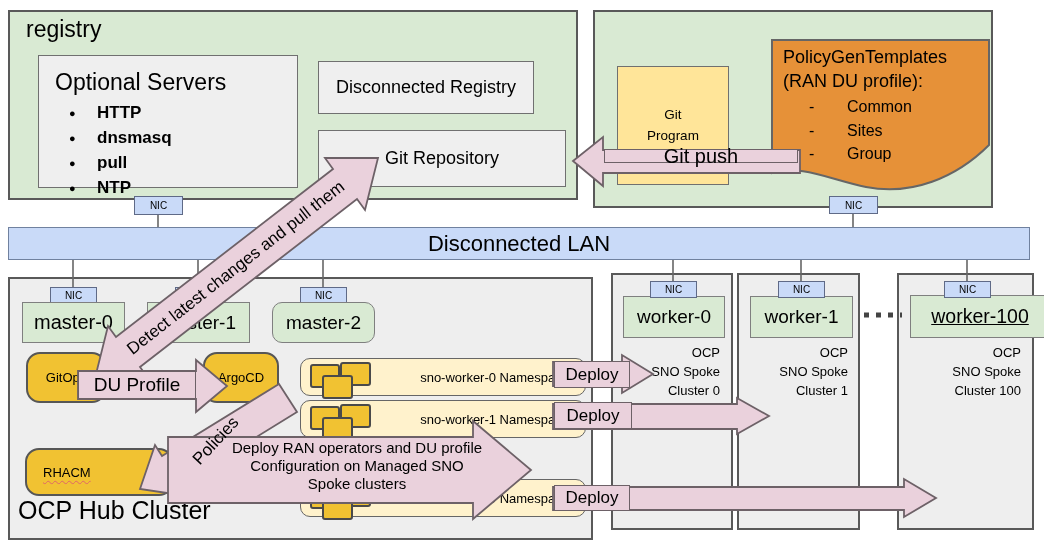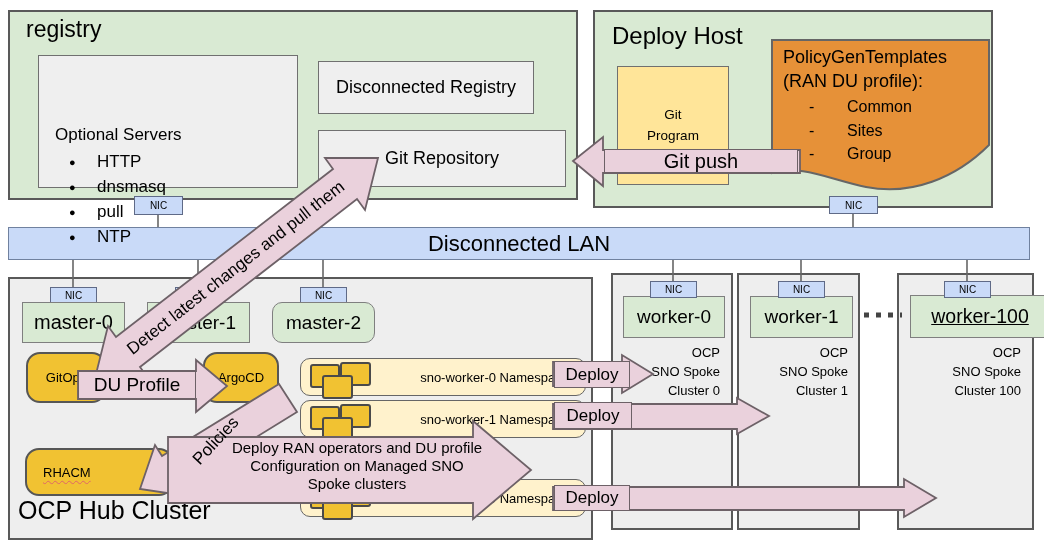--- a/index.html
+++ b/index.html
@@ -16,21 +16,21 @@
   .gold{border:2px solid #565656;background:#f1c232;border-radius:14px;display:flex;align-items:center;font-size:13px;}
   .ns{border:1.5px solid #666;background:#fff2cc;border-radius:10px;}
   .ns .nstxt{position:absolute;right:16px;top:0;height:100%;display:flex;align-items:center;font-size:13px;}
   .cube{position:absolute;background:#f1c232;border:2px solid #4a4a4a;border-radius:3px;width:27px;height:20px;}
   .title{font-weight:400;}
   .ctr{display:flex;align-items:center;justify-content:center;text-align:center;}
   svg{position:absolute;left:0;top:0;}
   .plabel{background:#ead1dc;border:1.5px solid #6d6167;display:flex;align-items:center;justify-content:center;z-index:9;}
   .rot{white-space:nowrap;z-index:9;}
   ul.srv{margin:4px 0 0 0;padding:0;list-style:none;}
-  ul.srv li{position:relative;padding-left:58px;font-size:17px;line-height:25px;}
+  ul.srv li{position:relative;padding-left:58px;font-size:17px;line-height:25px;font-weight:bold;}
   ul.srv li::before{content:"●";position:absolute;left:30px;font-size:11px;top:1px;}
   ul.pgt{margin:2px 0 0 0;padding:0;list-style:none;}
   ul.pgt li{position:relative;padding-left:64px;font-size:16px;line-height:23.5px;}
   ul.pgt li::before{content:"-";position:absolute;left:26px;}
   .rhacm-t{text-decoration:underline wavy #e06666 1px;text-underline-offset:3px;}
 </style>
 </head>
 <body>
 
 <div id="stage">
@@ -52,39 +52,38 @@
       <line x1="323" y1="260" x2="323" y2="289"></line>
       <line x1="673" y1="260" x2="673" y2="283"></line>
       <line x1="801" y1="260" x2="801" y2="283"></line>
       <line x1="967" y1="260" x2="967" y2="283"></line>
     </g>
     <line x1="864" y1="315" x2="902" y2="315" stroke="#444" stroke-width="5" stroke-dasharray="5,7"></line>
   </svg>
 
   <div class="abs title" style="left:26px;top:16px;font-size:23px;z-index:6;">registry</div>
   <div class="abs graybox" style="left:38px;top:55px;width:260px;height:133px;display:block;text-align:left;z-index:6;">
-    <div style="font-size:17px;padding:21px 0 0 16px;margin-top:48px;">Optional Servers</div>
+    <div style="font-size:23px;padding:13px 0 0 16px;">Optional Servers</div>
     <ul class="srv">
       <li>HTTP</li>
       <li>dnsmasq</li>
       <li>pull</li>
       <li>NTP</li>
     </ul>
   </div>
   <div class="abs graybox" style="left:318px;top:61px;width:216px;height:53px;font-size:18px;z-index:6;">
     <span>Disconnected Registry</span>
   </div>
   <div class="abs graybox" style="left:318px;top:130px;width:248px;height:57px;font-size:18px;z-index:6;">
     <span>Git Repository</span>
   </div>
   <div class="abs nic" style="left:134px;top:196px;width:49px;height:19px;">
       <span>NIC</span>
     </div>
 
-  <div class="abs title" style="left:612px;top:22px;font-size:24px;z-index:6;">Deploy Host</div>
   <div class="abs ctr" style="left:617px;top:66px;width:112px;height:119px;background:#ffe599;border:1.5px solid #707070;font-size:13.5px;line-height:1.5;z-index:6;">
     <div>
       <div>Git</div>
       <div>Program</div>
     </div>
   </div>
   <svg width="1044" height="547" style="z-index:6;">
     <path d="M772,40 L989,40 L989,145 C956,178 911,196 866,187 C831,180 801,164 772,173 Z" fill="#e69138" stroke="#666" stroke-width="2"></path>
   </svg>
   <div class="abs" style="left:783px;top:46px;width:200px;z-index:7;font-size:18px;line-height:23.5px;">
@@ -206,21 +205,21 @@
       <polygon points="553,404 737,404 737,398 769,416 737,434 737,429 553,429"></polygon>
       <polygon points="553,487 904,487 904,479 936,498 904,517 904,510 553,510"></polygon>
     </g>
   </svg>
 
   <div class="abs rot" style="left:236px;top:268px;transform:translate(-50%,-50%) rotate(-38deg);font-size:17px;">Detect latest changes and pull them</div>
   <div class="abs rot" style="left:216px;top:441px;transform:translate(-50%,-50%) rotate(-47deg);font-size:17px;">Policies</div>
   <div class="abs plabel" style="left:78px;top:371px;width:118px;height:28px;font-size:19px;">
     <span>DU Profile</span>
   </div>
-  <div class="abs plabel" style="left:604px;top:149px;width:194px;height:24px;font-size:20px;">
+  <div class="abs plabel" style="left:604px;top:149px;width:194px;height:14px;font-size:20px;">
     <span>Git push</span>
   </div>
   <div class="abs" style="left:196px;top:439px;width:322px;text-align:center;font-size:15px;line-height:18px;z-index:9;">
     <div>Deploy RAN operators and DU profile</div>
     <div>Configuration on Managed SNO</div>
     <div>Spoke clusters</div>
   </div>
   <div class="abs plabel" style="left:554px;top:361px;width:76px;height:27px;font-size:17px;">
     <span>Deploy</span>
   </div>

